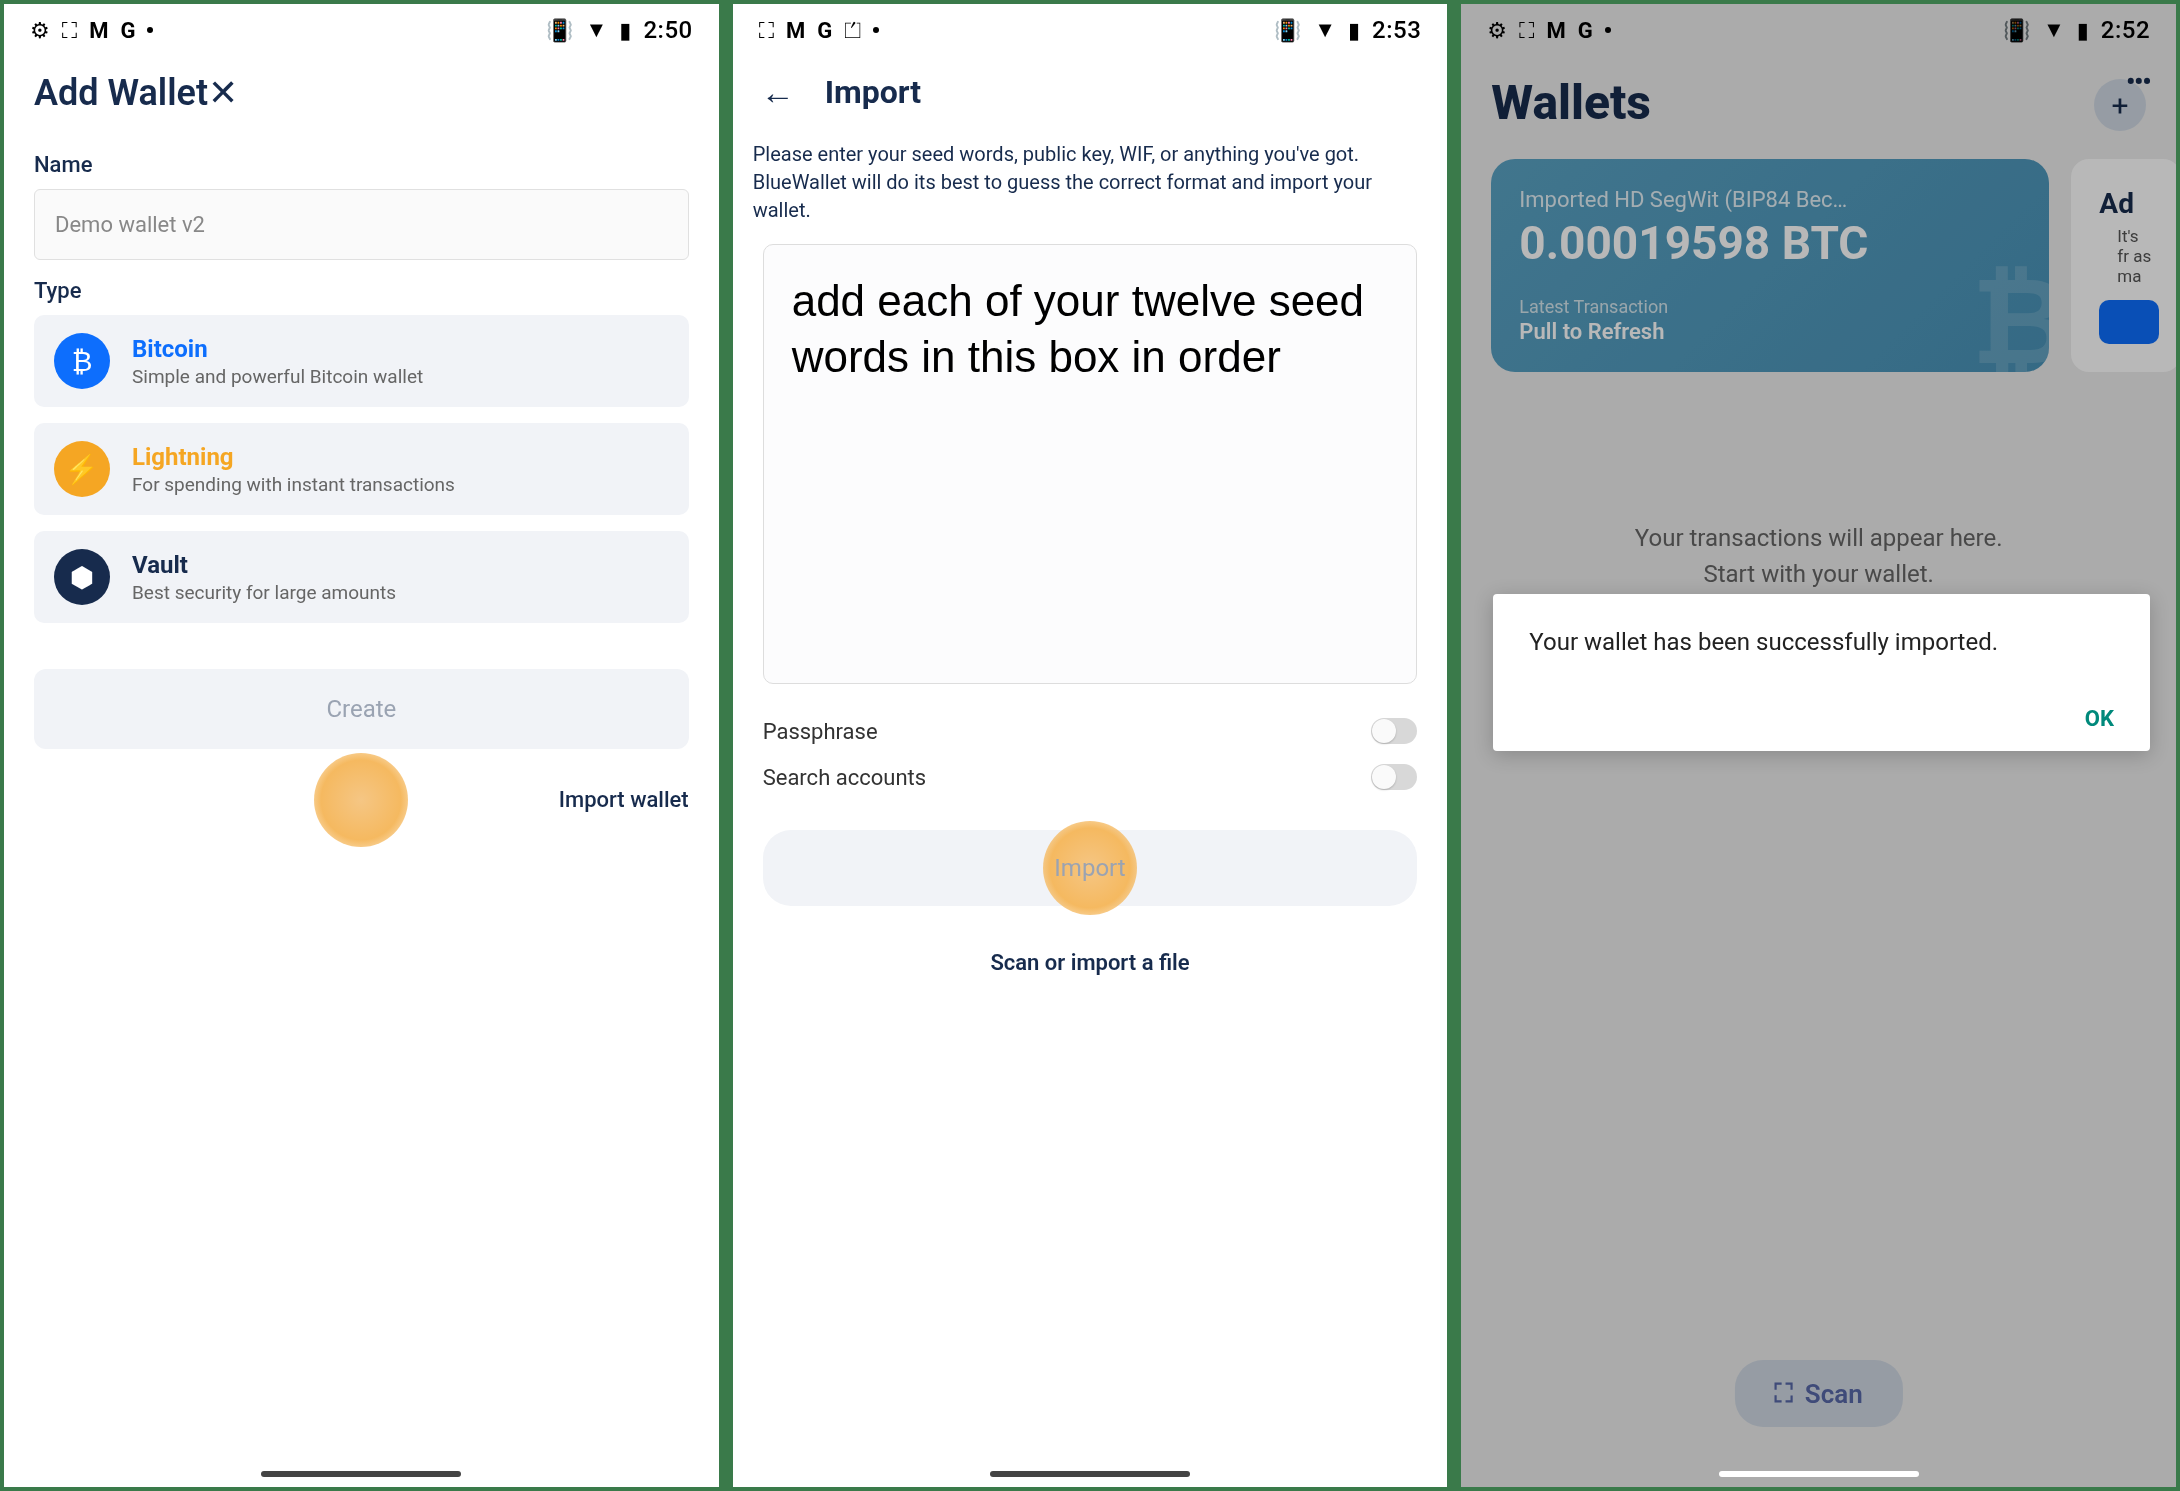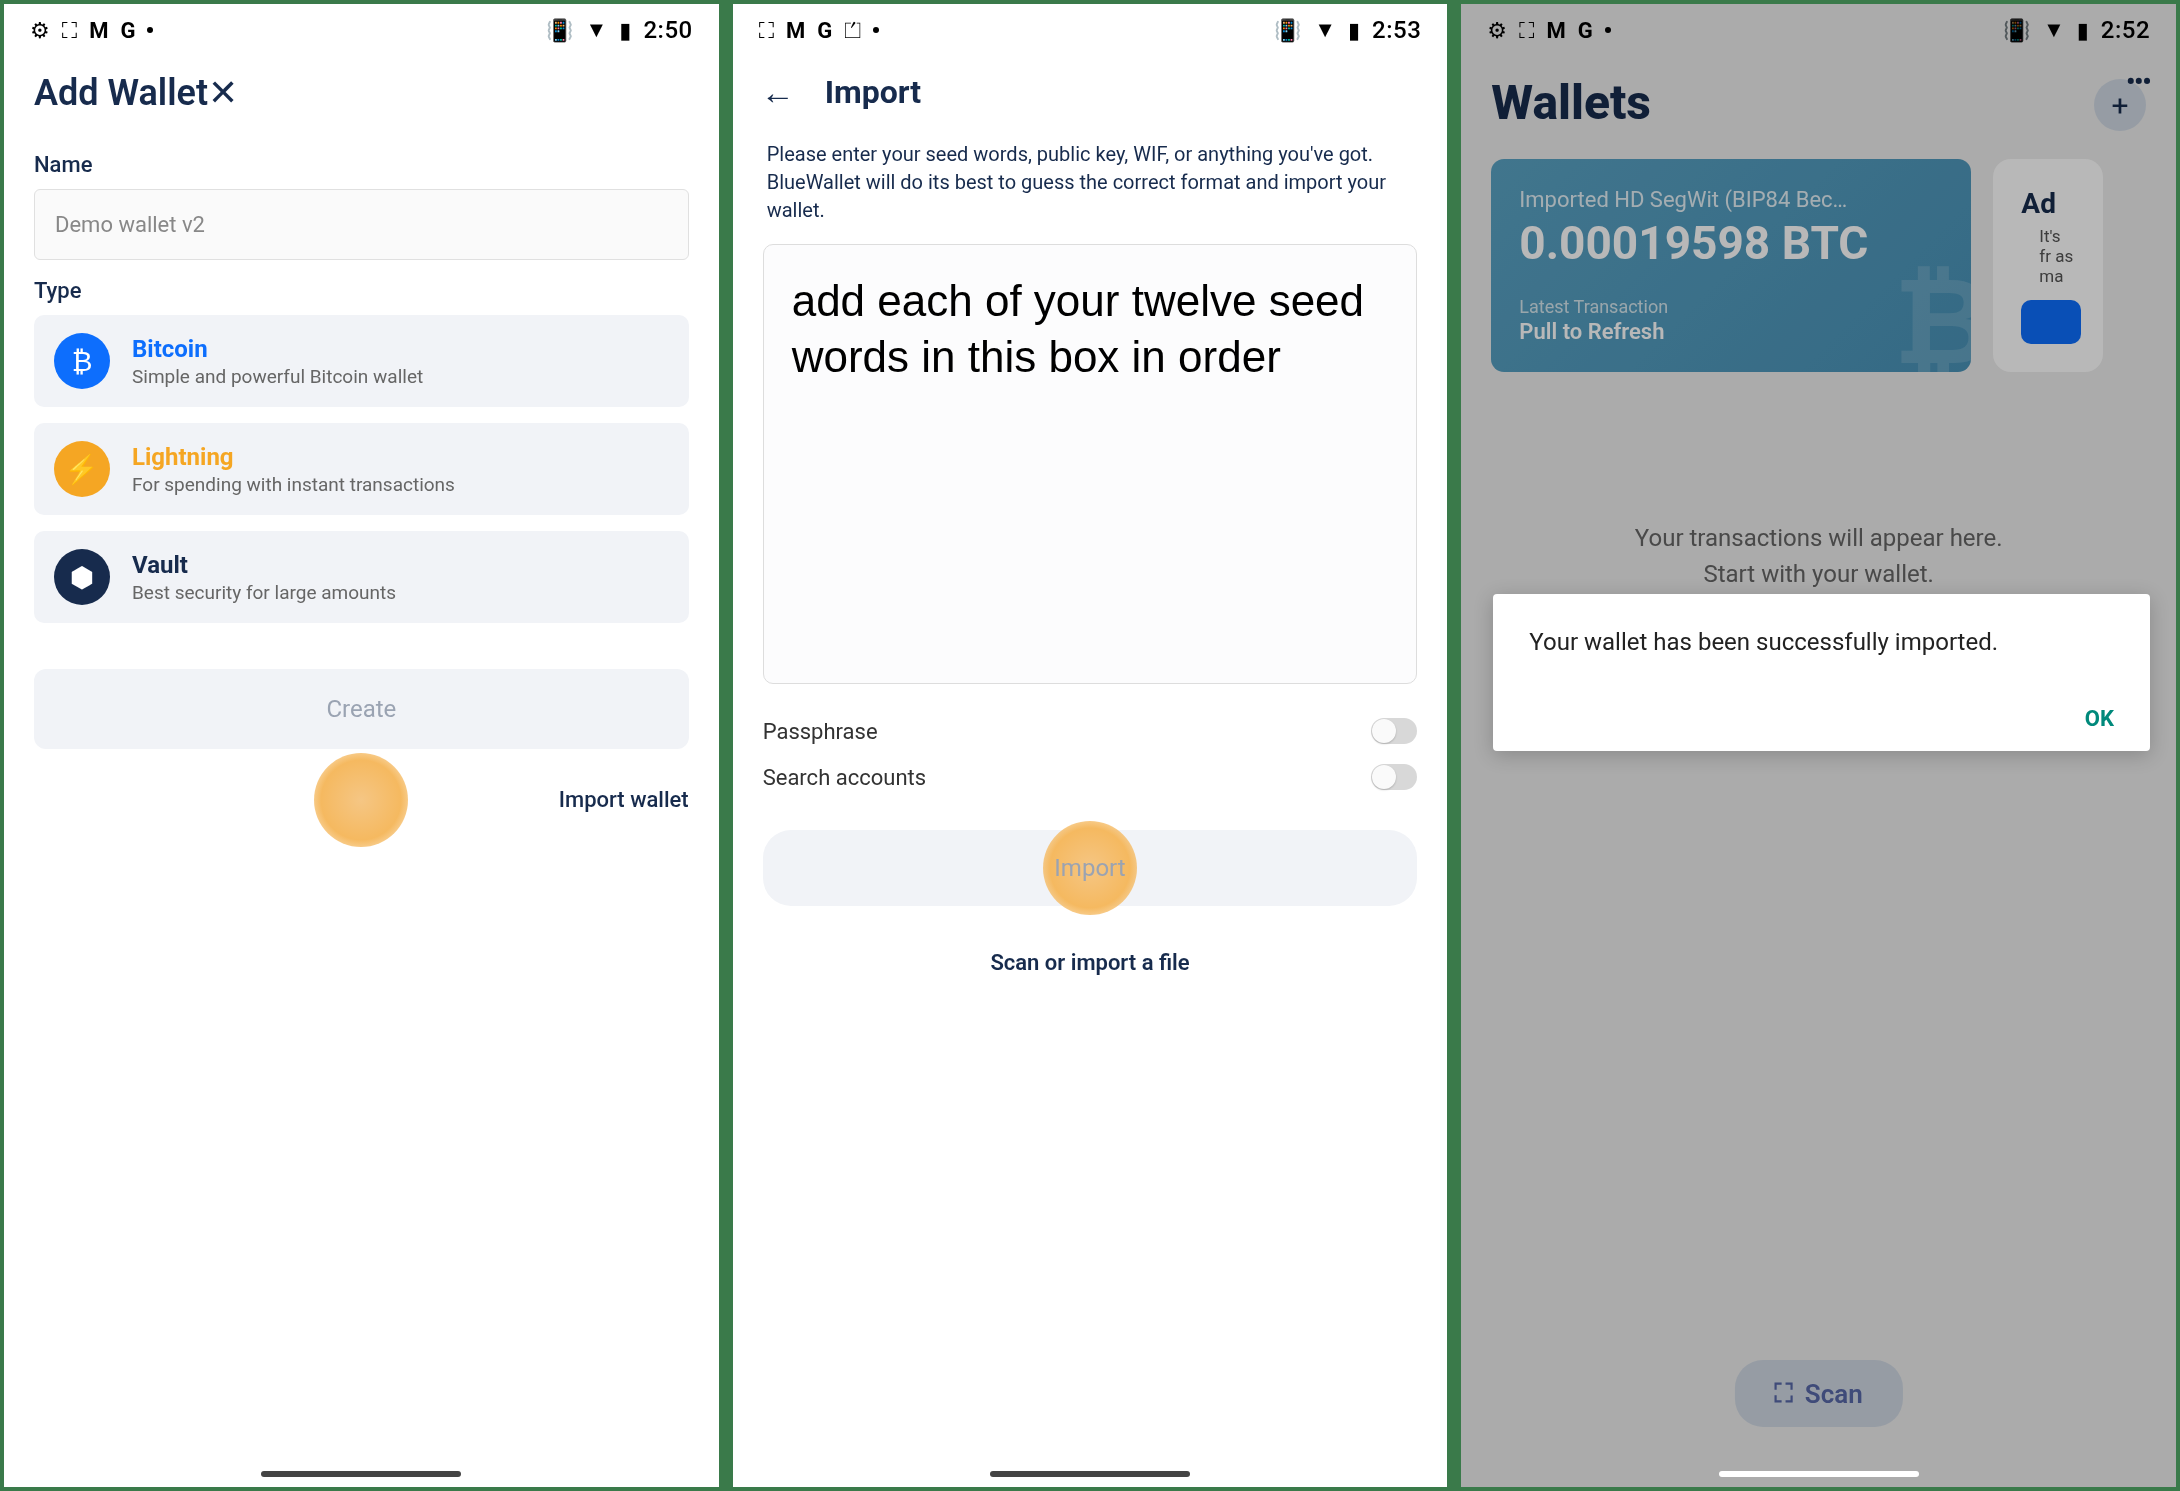--- a/index.html
+++ b/index.html
@@ -33,39 +33,39 @@
   .import-link { text-align: right; font-size: 22px; color: #172b4d; margin-top: 38px; position: relative; cursor: pointer; font-weight: 500; }
   .tap-circle { position: absolute; width: 94px; height: 94px; border-radius: 50%; background: radial-gradient(circle, #f5c684 0%, #f5b960 60%, rgba(245,185,96,0.1) 100%); pointer-events: none; }
   .tap1 { left: 50%; top: 50%; transform: translate(-50%, -50%); }
   .nav-handle { position: absolute; bottom: 10px; left: 50%; transform: translateX(-50%); width: 200px; height: 6px; background: #444; border-radius: 4px; }
   .nav-handle.light { background: #fff; }
   
   
   .header2 { display: flex; align-items: center; padding: 20px 28px; gap: 30px; }
   .back-arrow { font-size: 34px; color: #172b4d; cursor: pointer; }
   .header2 .title { font-size: 32px; font-weight: 700; color: #172b4d; }
-  .instruct { padding: 0 34px; font-size: 20px; color: #172b4d; line-height: 1.4; margin-top: 8px; }
+  .instruct { padding: 0 20px; font-size: 20px; color: #172b4d; line-height: 1.4; margin-top: 8px; }
   .seed-box { margin: 20px 30px 24px 30px; border: 1px solid #ddd; background: #fcfcfd; border-radius: 10px; padding: 28px; height: 440px; }
   .seed-box .seed-text { font-size: 44px; font-weight: 300; color: #000; line-height: 1.28; font-family: "Avenir Next", "Helvetica Neue", sans-serif; }
   .toggle-row { display: flex; justify-content: space-between; align-items: center; padding: 10px 30px; }
   .toggle-row .t-label { font-size: 22px; color: #333; }
   .toggle { width: 46px; height: 26px; background: #d8d8d8; border-radius: 14px; position: relative; cursor: pointer; }
   .toggle::after { content:""; position:absolute; width: 24px; height: 24px; background: #fafafa; border-radius: 50%; top: 1px; left: 1px; box-shadow: 0 1px 2px rgba(0,0,0,0.2); }
   .import-btn { margin: 30px 30px 0 30px; background: #f1f3f7; border: none; border-radius: 28px; padding: 24px; font-size: 24px; color: #9aa3b2; position: relative; cursor: pointer; display:block; width: calc(100% - 60px); text-align:center; }
   .scan-link { text-align: center; font-size: 22px; color: #172b4d; margin-top: 44px; font-weight: 600; cursor: pointer; }
   .tap2 { left: 50%; top: 50%; transform: translate(-50%, -50%); }
   
   
   .overlay { position: absolute; inset: 0; background: rgba(0,0,0,0.28); }
   .header3 { display: flex; justify-content: space-between; align-items: flex-end; padding: 22px 30px 10px 30px; }
   .header3 .title { font-size: 48px; font-weight: 800; color: #172b4d; }
   .add-btn { width: 52px; height: 52px; border-radius: 50%; background: #d0d9e4; display: flex; align-items: center; justify-content: center; font-size: 30px; color: #172b4d; cursor: pointer; }
   .more-dots { position: absolute; top: 60px; right: 26px; font-size: 30px; color: #172b4d; letter-spacing: -2px; }
   .wallet-row { display: flex; gap: 22px; padding: 18px 0 18px 30px; overflow: hidden; }
-  .wallet-card { background: linear-gradient(135deg, #5aa3c4 0%, #4a93b8 100%); border-radius: 13px; padding: 28px; width: 480px; flex-shrink: 0; position: relative; overflow: hidden; }
+  .wallet-card { background: linear-gradient(135deg, #5aa3c4 0%, #4a93b8 100%); border-radius: 24px; padding: 28px; width: 558px; flex-shrink: 0; position: relative; overflow: hidden; }
   .wallet-card .wc-name { color: #e4f0f6; font-size: 22px; margin-bottom: 4px; }
   .wallet-card .wc-balance { color: #fff; font-size: 46px; font-weight: 700; margin-bottom: 26px; }
   .wallet-card .wc-ltx { color: #d4e6ee; font-size: 18px; }
   .wallet-card .wc-pull { color: #fff; font-size: 22px; font-weight: 600; margin-top: 2px; }
   .wallet-card .btc-bg { position: absolute; right: -20px; bottom: -20px; font-size: 120px; color: rgba(255,255,255,0.15); font-weight: bold; }
   .add-card { background: #fff; border-radius: 18px; padding: 28px; width: 110px; flex-shrink: 0; }
   .add-card .ac-title { font-size: 28px; font-weight: 700; color: #172b4d; }
   .add-card .ac-sub { font-size: 17px; color: #555; margin-top: 6px; margin-left: 18px; }
   .add-card .ac-btn { margin-top: 14px; width: 60px; height: 44px; background: #0d6efd; border-radius: 10px; }
   .tx-empty { text-align: center; font-size: 24px; color: #666; margin-top: 130px; line-height: 1.5; }

